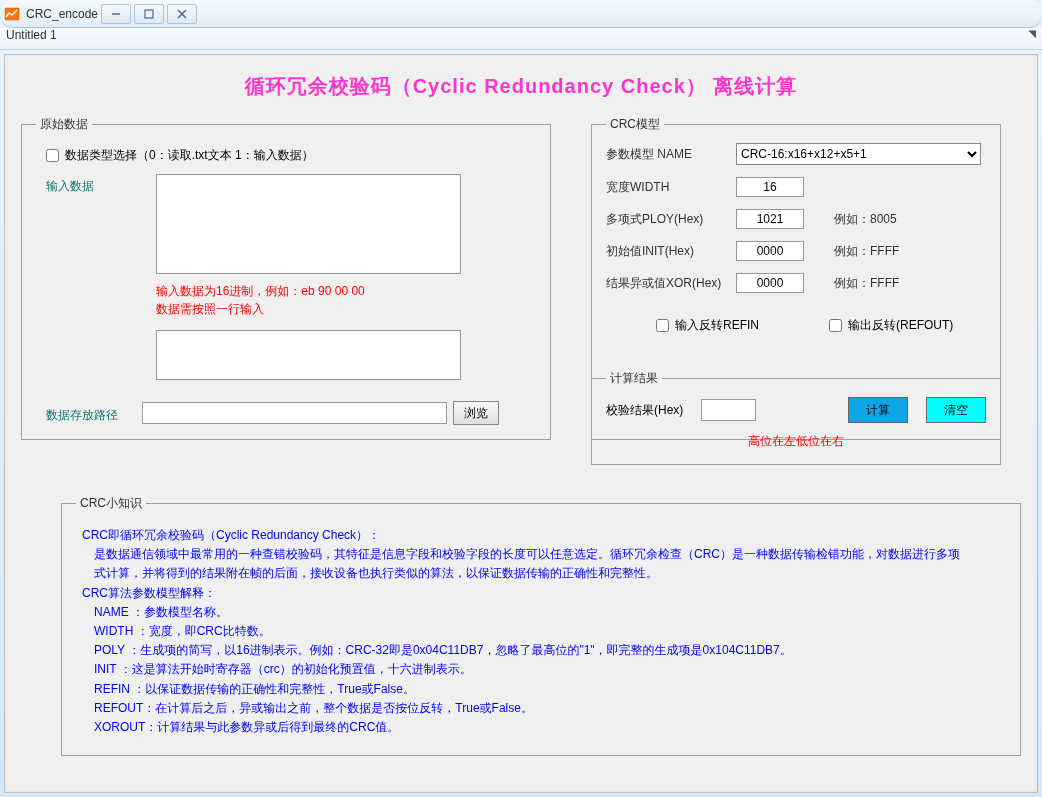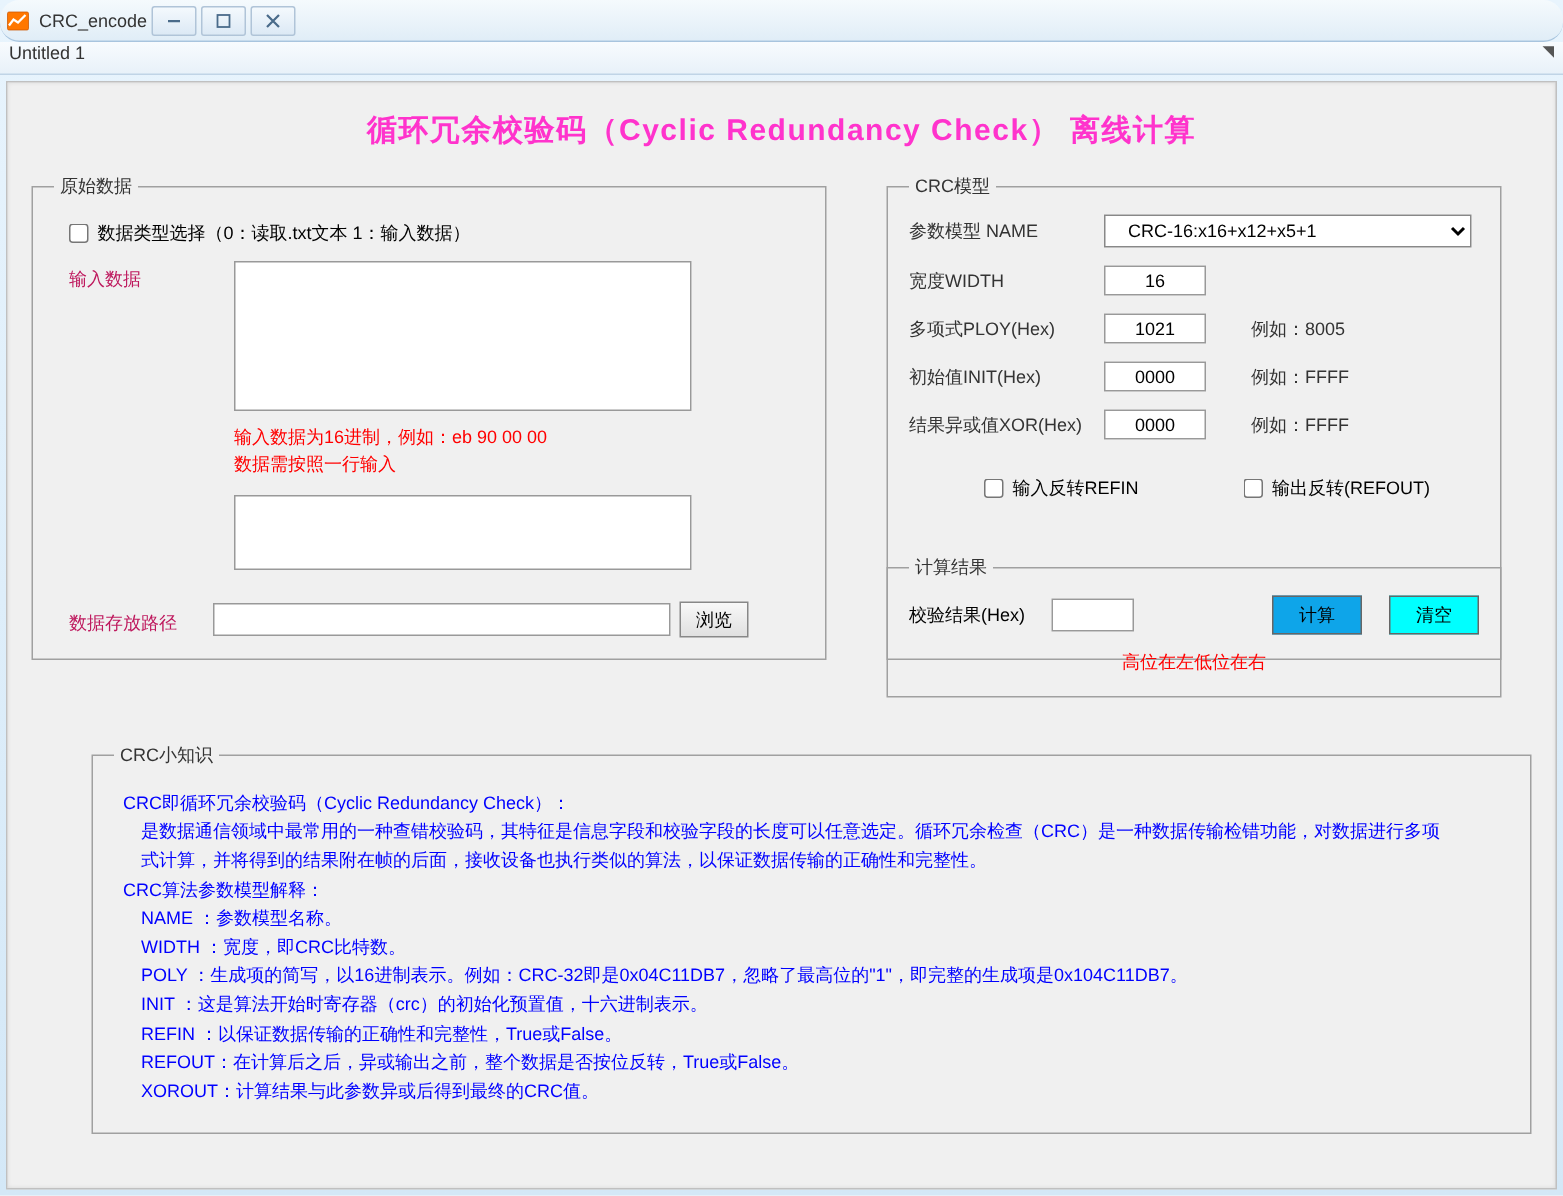--- a/index.html
+++ b/index.html
@@ -130,21 +130,21 @@
     }
     .field-row {
       display: flex;
       align-items: flex-start;
       margin-bottom: 8px;
       padding-left: 10px;
     }
     .field-label {
       width: 110px;
       padding-top: 4px;
-      color: #be185d;
+      color: #0f766e;
     }
     .textarea1 {
       width: 305px;
       height: 100px;
       border: 1px solid #999;
       background: #fff;
       resize: none;
       font-family: inherit;
       font-size: 12px;
       padding: 2px;
@@ -195,21 +195,21 @@
       width: 130px;
       color: #333;
     }
     .model-select {
       width: 245px;
       height: 22px;
       border: 1px solid #888;
       background: #fff;
       font-family: inherit;
       font-size: 12px;
-      padding: 0 11px;
+      padding: 0 0;
     }
     .model-input {
       width: 68px;
       height: 20px;
       border: 1px solid #999;
       background: #fff;
       text-align: center;
       font-family: inherit;
       font-size: 12px;
     }

